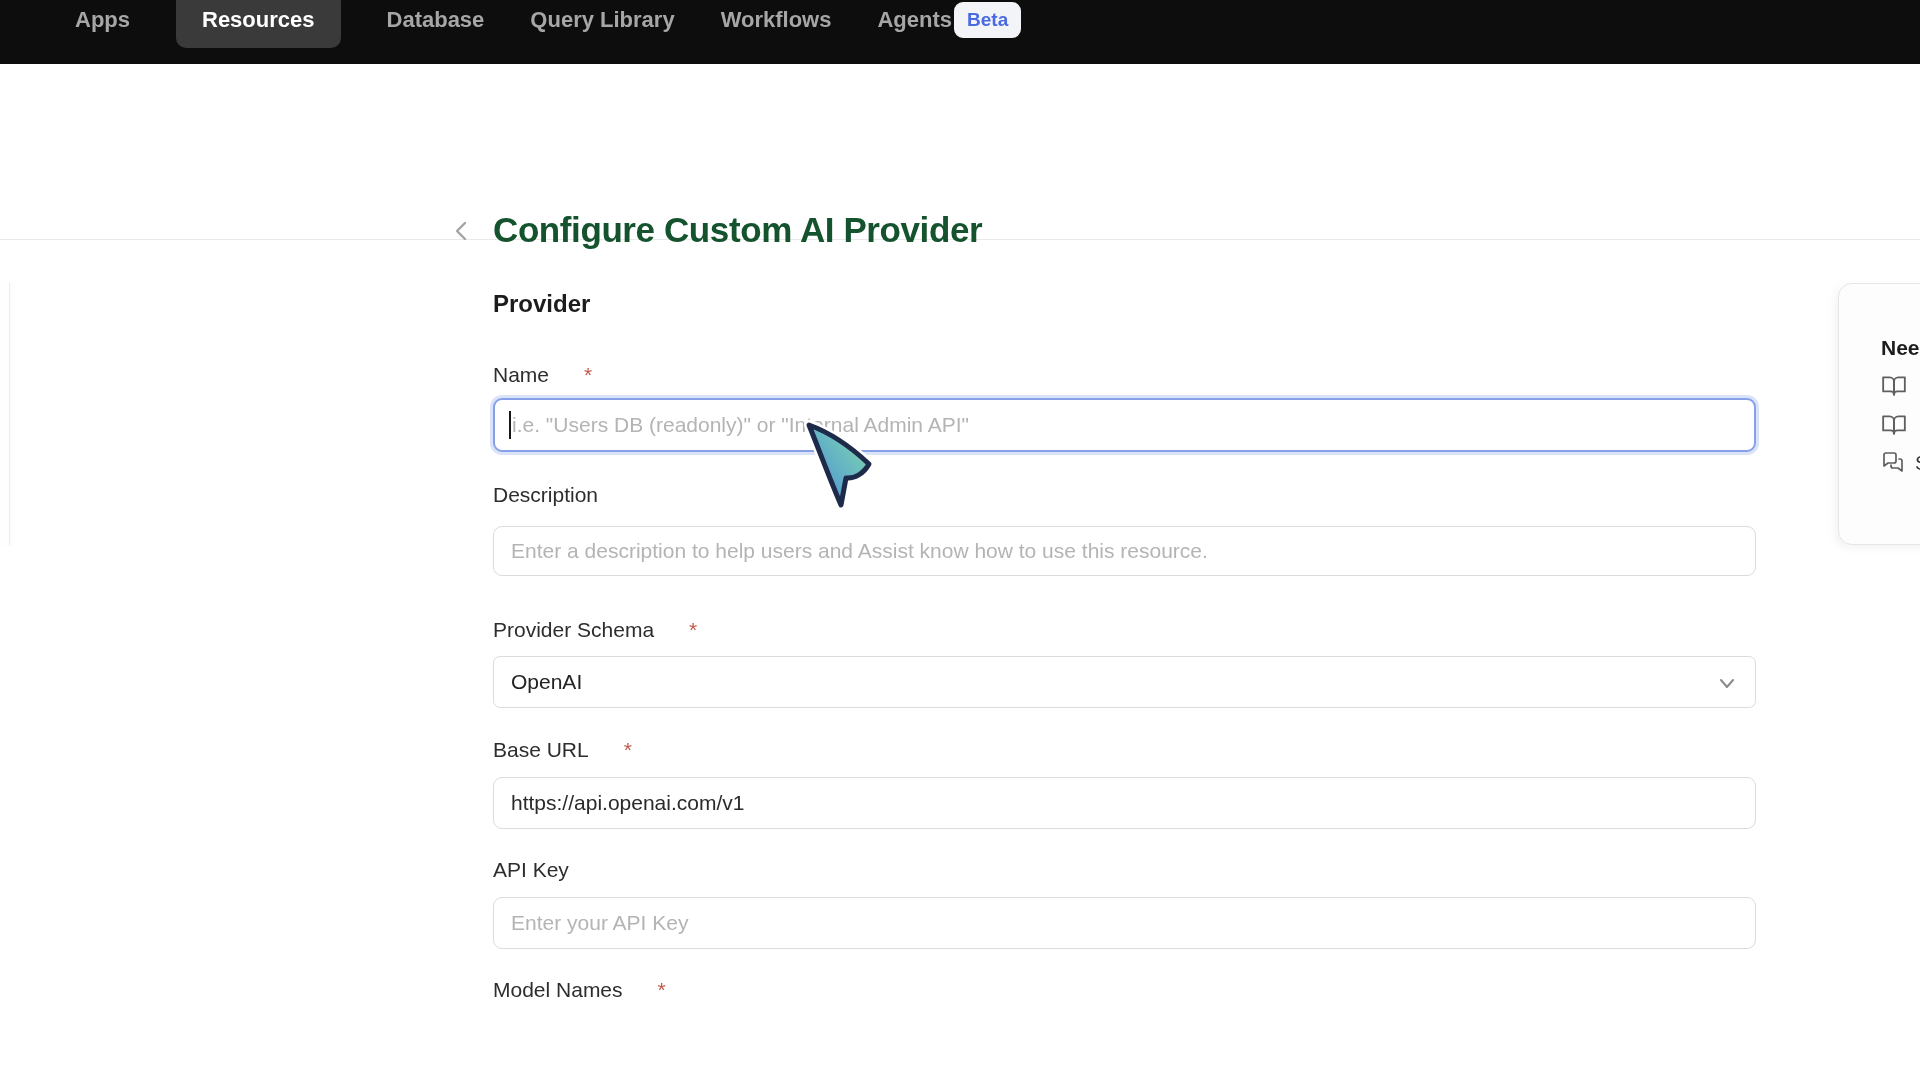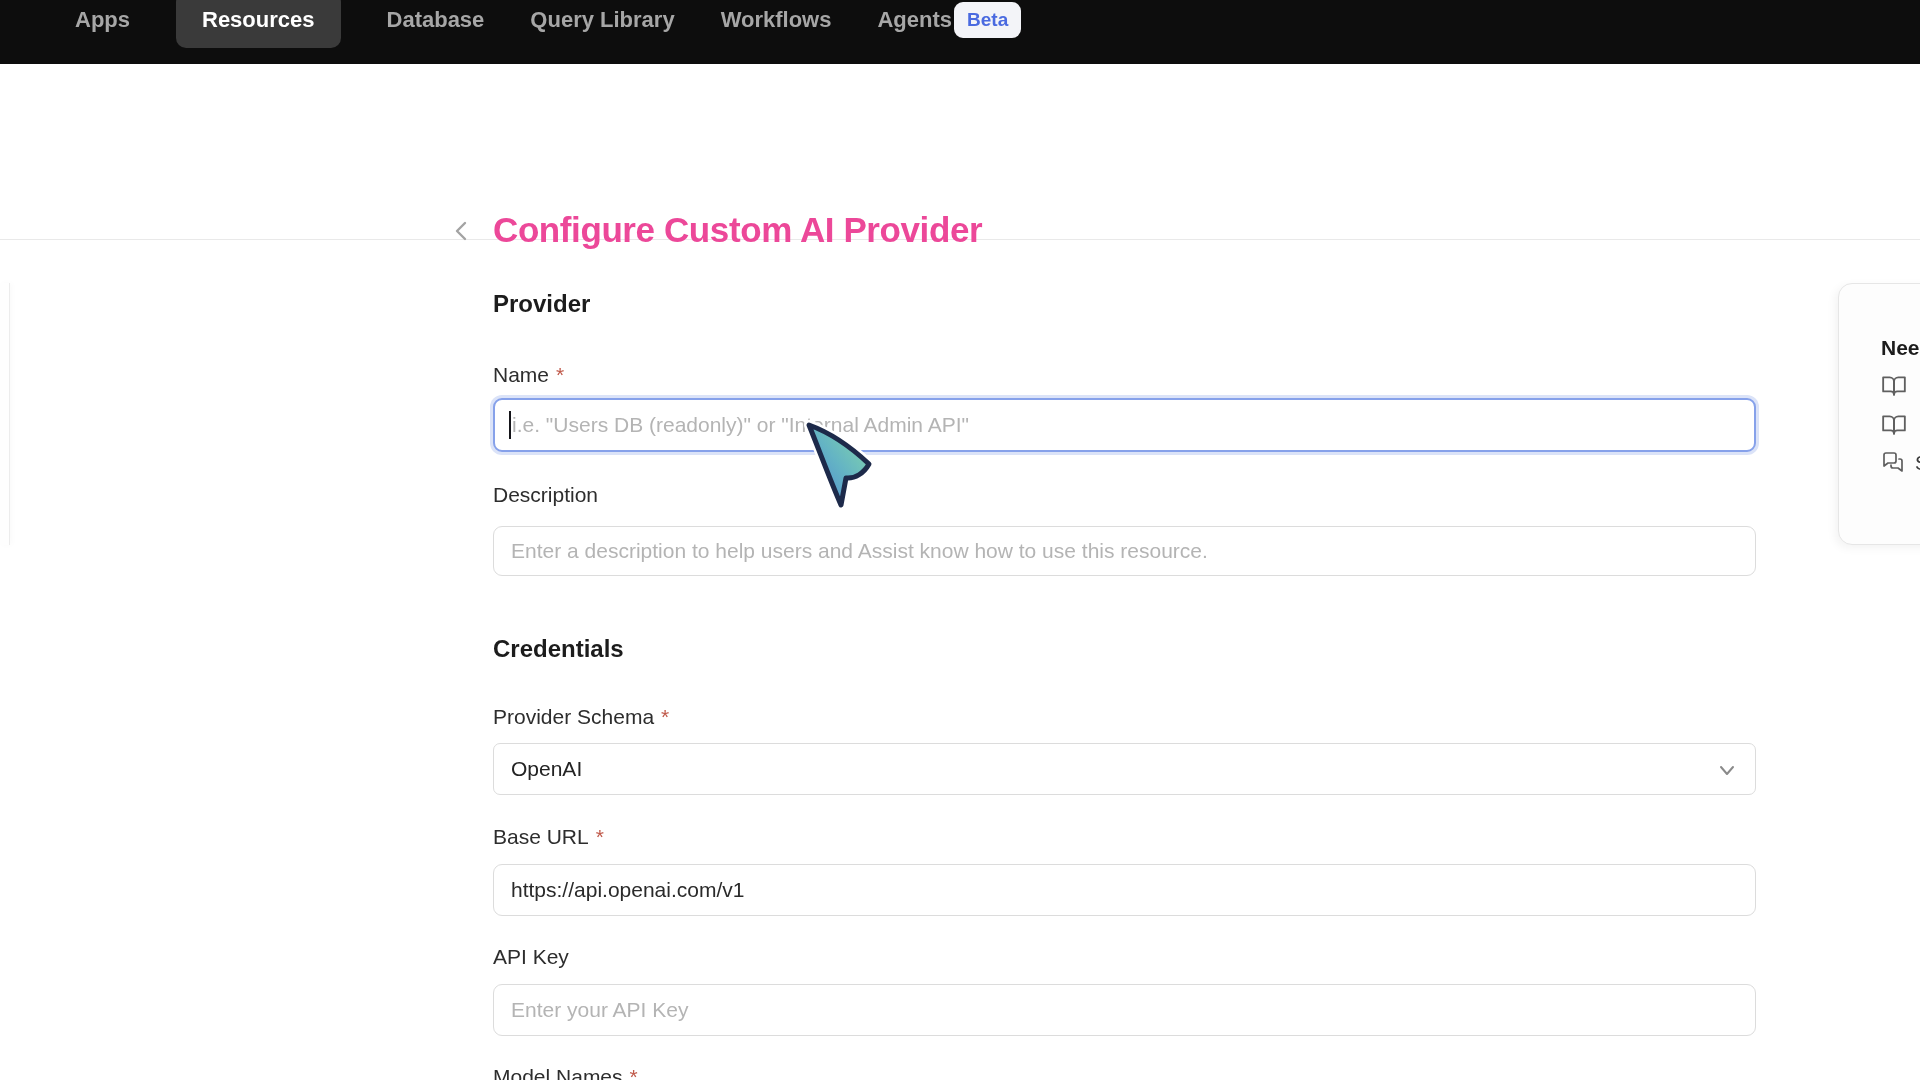--- a/index.html
+++ b/index.html
@@ -16,26 +16,26 @@
   .nav-item.active { color:#ffffff; background:#3a3a3a; border-radius:10px; padding:15px 26px; }
   .agents-group { display:flex; align-items:center; gap:2px; }
   .beta-badge { font-size:19px; font-weight:700; color:#4a6ae0; background:#f3f4f8;
                 padding:7px 13px; border-radius:9px; }
 
   
   .page-header { position:absolute; left:0; top:64px; width:1920px; height:176px;
                  border-bottom:1px solid #e9e9e9; background:#fff; }
   .back-btn { position:absolute; left:449px; top:154px; width:26px; height:26px; cursor:pointer; }
   .page-title { position:absolute; left:493px; top:146px; font-size:35px; font-weight:700;
-                color:#ec4899; letter-spacing:-0.4px; }
+                color:#14532d; letter-spacing:-0.4px; }
 
   
   .form-col { position:absolute; left:493px; top:290px; width:1263px; }
   .section-heading { font-size:24px; line-height:28px; font-weight:700; color:#1c1c1c; }
-  .field-label { font-size:21px; line-height:26px; color:#2d2d2d; display:flex; align-items:flex-start; }
+  .field-label { font-size:21px; line-height:26px; color:#2d2d2d; display:flex; align-items:flex-start;gap:28px; }
   .req { color:#c05a4b; margin-left:7px; font-size:21px; }
   .text-input { width:100%; height:52px; border:1px solid #dcdcdc; border-radius:9px;
                 background:#fff; font-family:inherit; font-size:21px; color:#2a2a2a;
                 padding:0 17px; outline:none; }
   .text-input::placeholder { color:#b4b4b4; opacity:1; }
   .name-wrap { position:relative; margin-top:10px; }
   .input-focused { height:54px; border:2px solid #86a1ea; box-shadow:0 0 0 3px #dbe3f8; }
   .caret { position:absolute; left:16px; top:13px; width:2px; height:28px; background:#15151a; }
 
   .mt-label1 { margin-top:44px; }
@@ -111,21 +111,20 @@
   <div class="name-wrap">
     <input class="text-input input-focused" type="text" placeholder="i.e. &quot;Users DB (readonly)&quot; or &quot;Internal Admin API&quot;" style="">
     <div class="caret"></div>
   </div>
 
   <div class="field-label mt-label2">
     <span>Description</span>
   </div>
   <input class="text-input mt-input" style="height: 50px;" type="text" placeholder="Enter a description to help users and Assist know how to use this resource.">
 
-  <h2 class="section-heading mt-cred">Credentials</h2>
 
   <div class="field-label mt-label3">
     <span>Provider Schema</span>
     <span class="req">*</span>
   </div>
   <div class="select-box mt-select">
     <span>OpenAI</span>
     <span class="select-chevron">
       <svg width="24" height="24" viewBox="0 0 24 24" fill="none" stroke="#8a8a8a" stroke-width="2" stroke-linecap="round" stroke-linejoin="round">
         <polyline points="6 9 12 16 18 9"></polyline>

